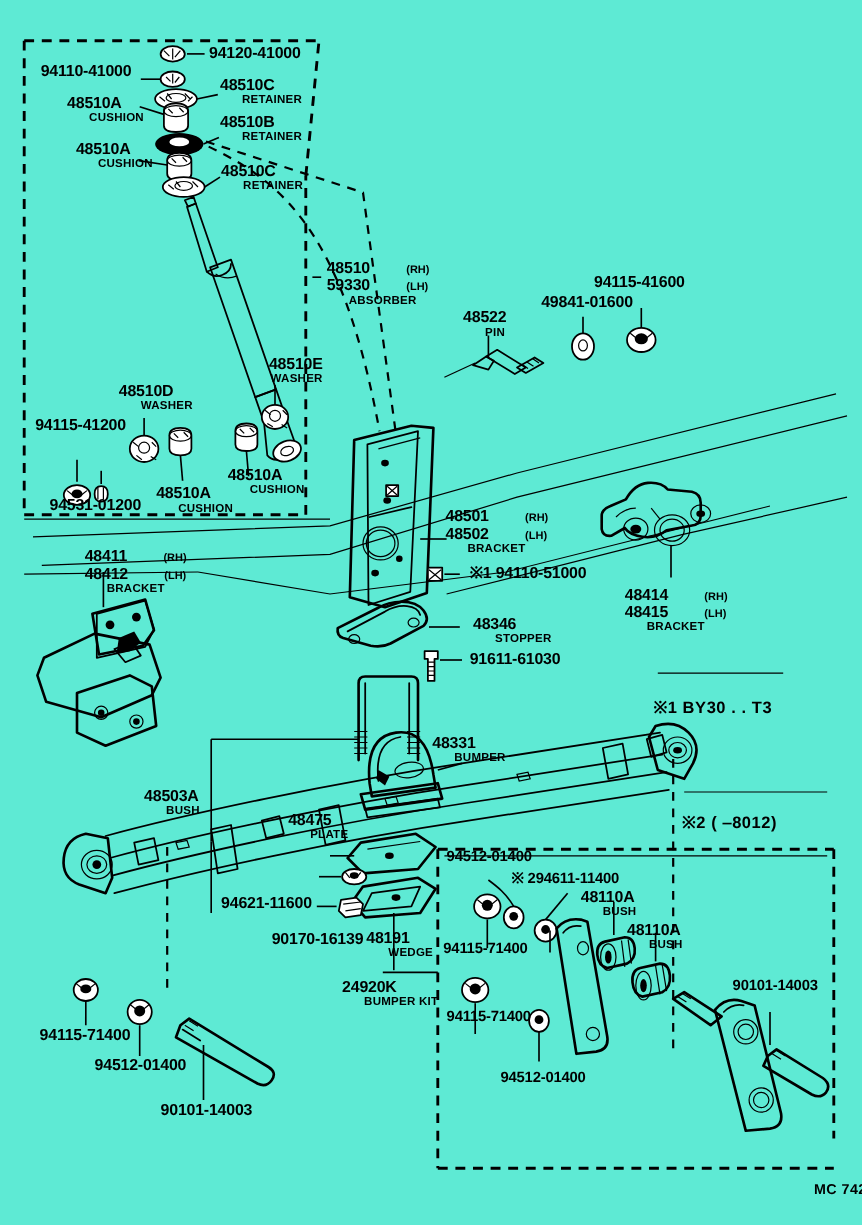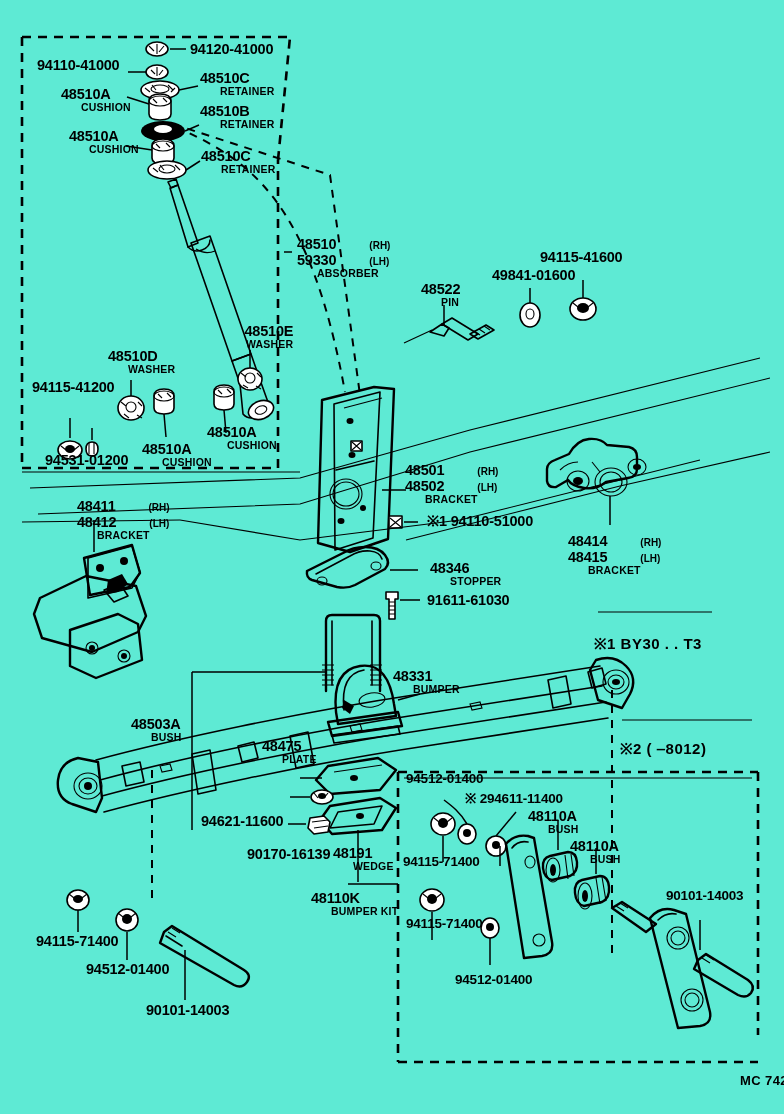--- a/index.html
+++ b/index.html
@@ -498,21 +498,21 @@
 
   <div class="lbl pn" style="left:201px;top:790px;margin-top:24px;">94621-11600</div>
   <div class="lbl pn" style="left:199px;top:847px;margin-left:48px;">90170-16139</div>
 
   <div class="lbl" style="left:333px;top:845px;">
     <span class="pn">48191</span>
     <span class="sub">WEDGE</span>
   </div>
 
   <div class="lbl" style="left:311px;top:890px;">
-    <span class="pn">48110K</span>
+    <span class="pn">24920K</span>
     <span class="sub">BUMPER KIT</span>
   </div>
 
   <div class="lbl pn" style="left:36px;top:934px;">94115-71400</div>
   <div class="lbl pn" style="left:86px;top:962px;">94512-01400</div>
   <div class="lbl pn" style="left:146px;top:1003px;">90101-14003</div>
 
   <div class="lbl pn sm" style="left:406px;top:772px;">94512-01400</div>
   <div class="lbl pn sm" style="left:465px;top:792px;">※ 294611-11400</div>
 

